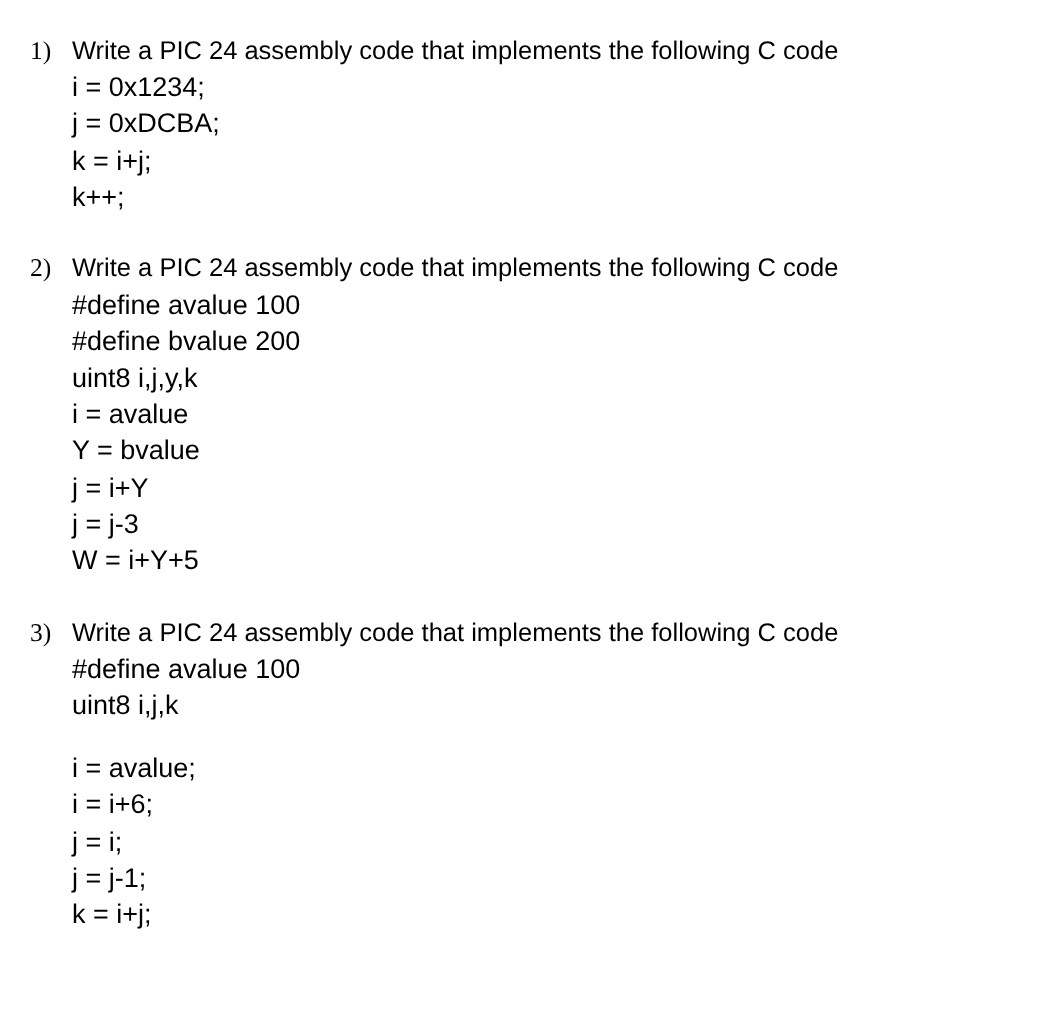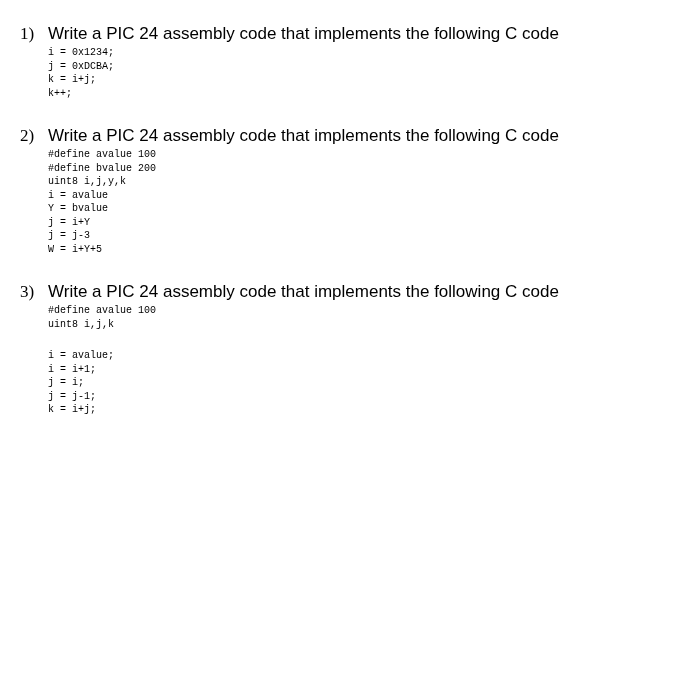--- a/index.html
+++ b/index.html
@@ -20,22 +20,22 @@
     align-items: baseline;
   }
   .num {
     width: 28px;
     flex: 0 0 28px;
   }
   .prompt {
     font-family: Liberation Sans, sans-serif;
   }
   .code-block {
-    font-family: Liberation Mono, monospace;
-    font-size: 10px;
+    font-family: Liberation Sans, sans-serif;
+    font-size: 18px;
     line-height: 1.35;
     padding-left: 28px;
     margin-top: 2px;
     white-space: pre;
   }
   .code-block.extra-top {
     margin-top: 18px;
   }
 </style>
 </head>
@@ -67,18 +67,18 @@
 W = i+Y+5</div>
     </div>
     <div class="problem">
       <div class="prompt-row">
         <span class="num">3)</span>
         <span class="prompt">Write a PIC 24 assembly code that implements the following C code</span>
       </div>
       <div class="code-block">#define avalue 100
 uint8 i,j,k</div>
       <div class="code-block extra-top">i = avalue;
-i = i+1;
+i = i+6;
 j = i;
 j = j-1;
 k = i+j;</div>
     </div>
   </div>
 
 </body></html>

